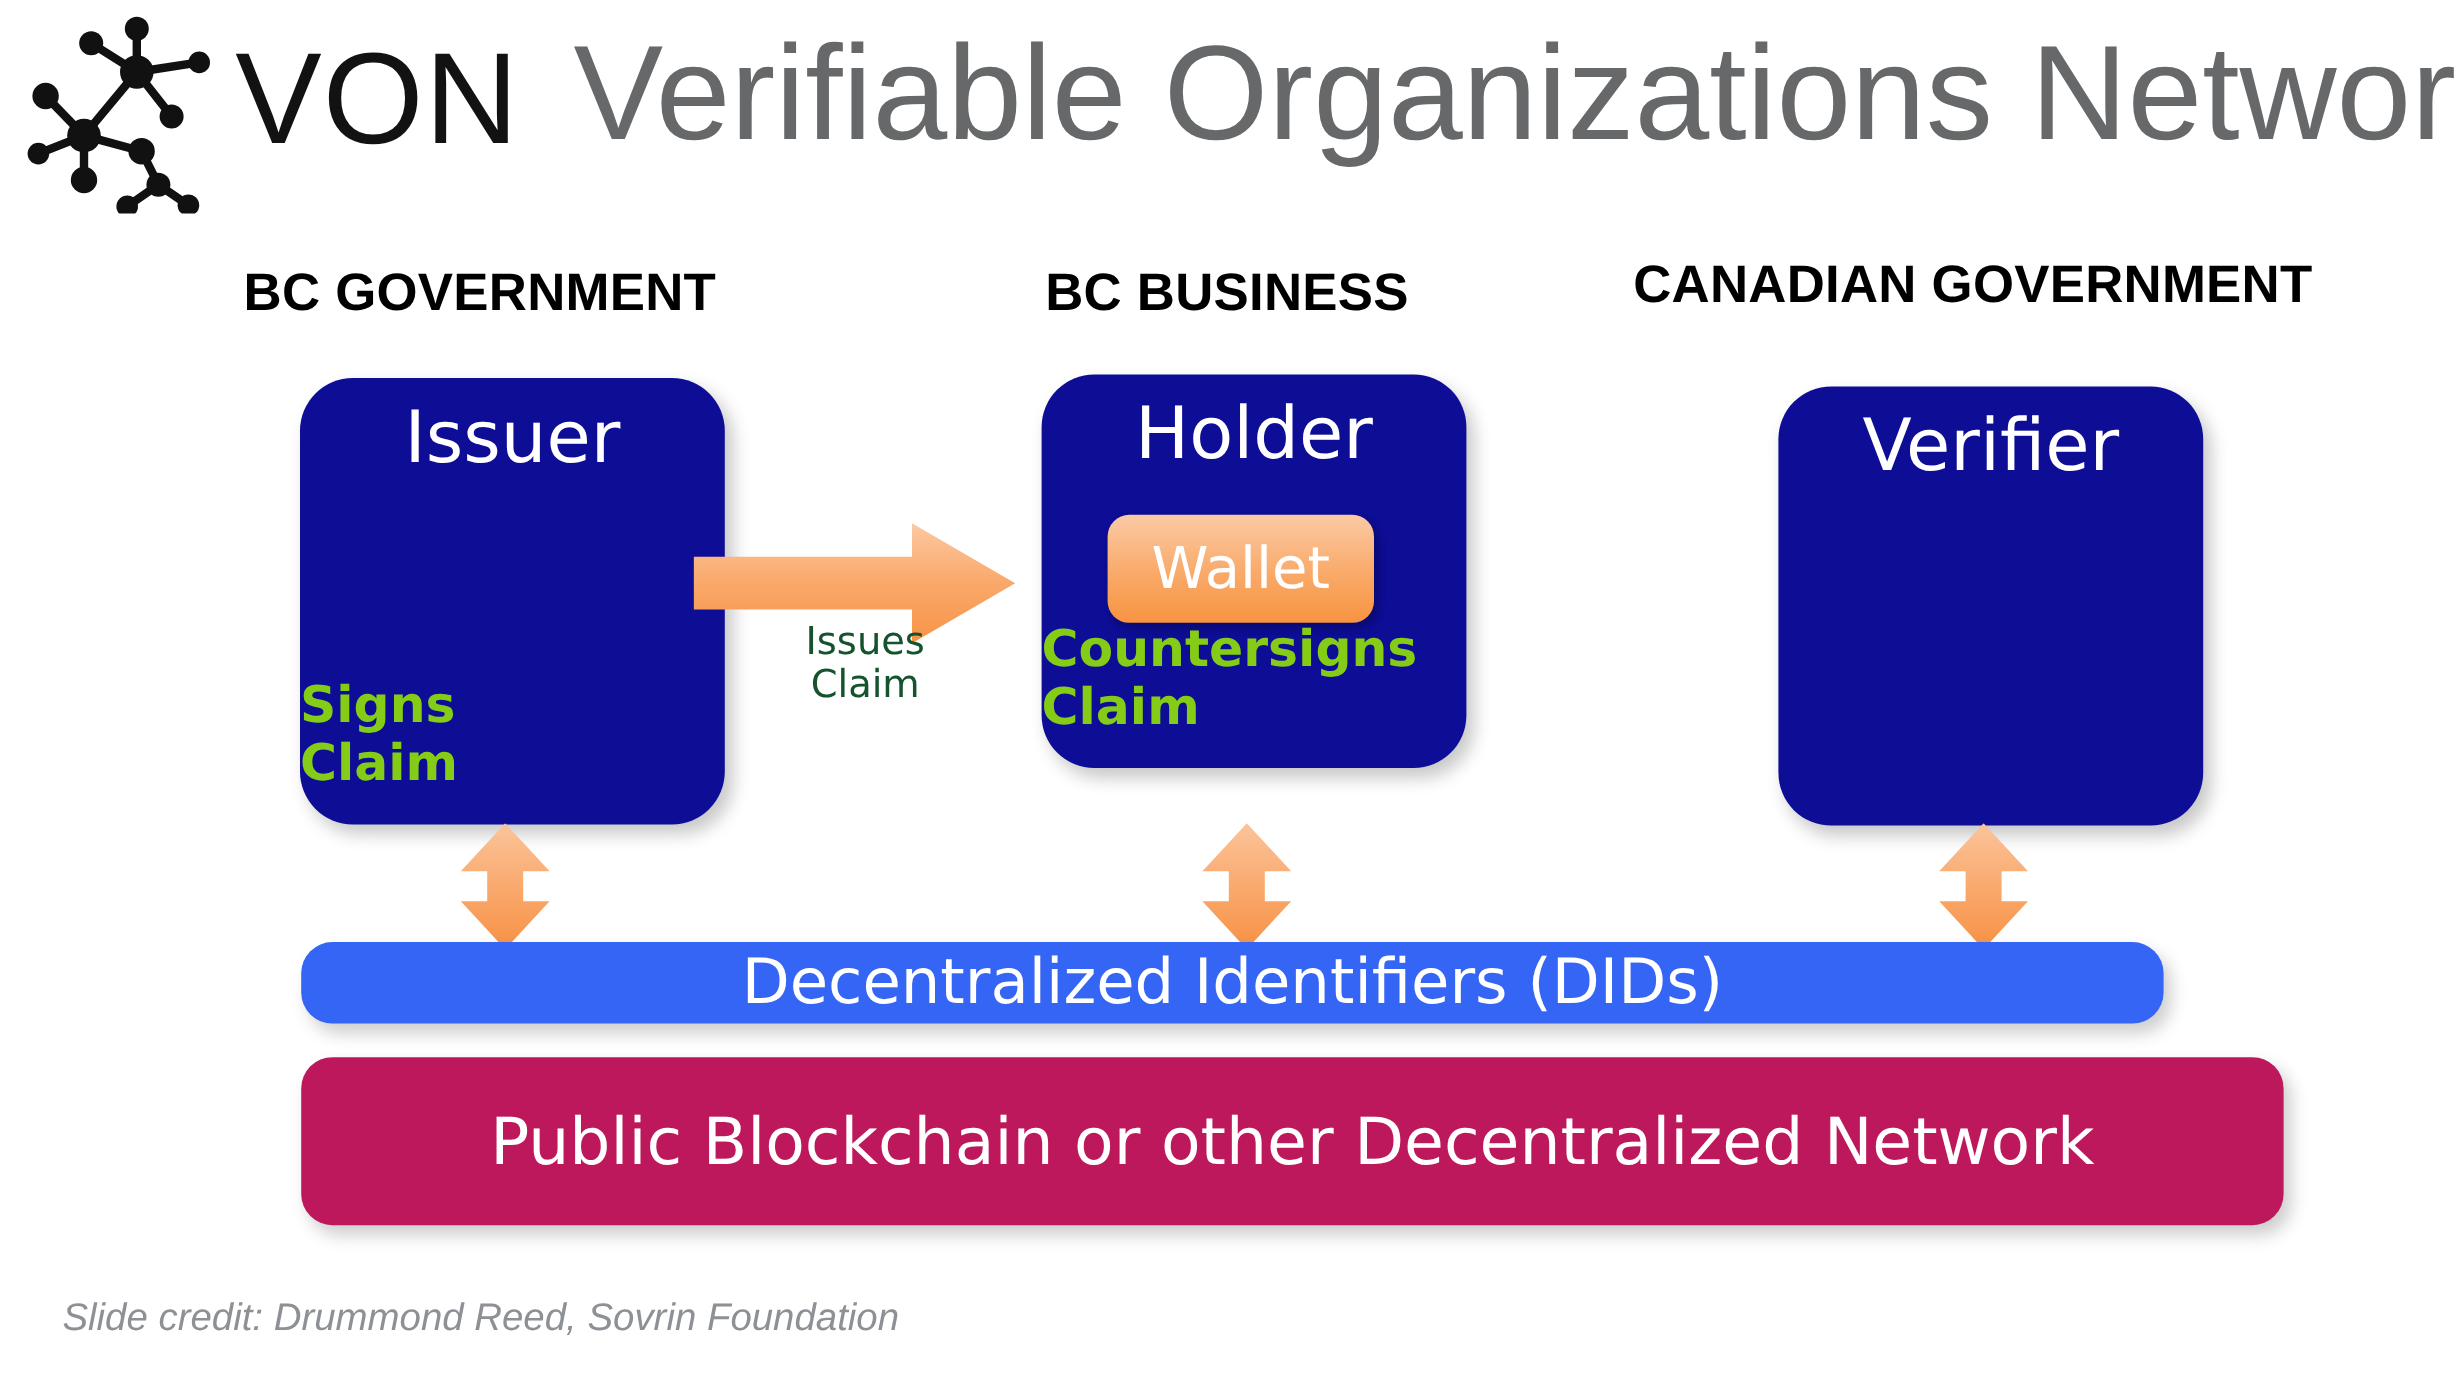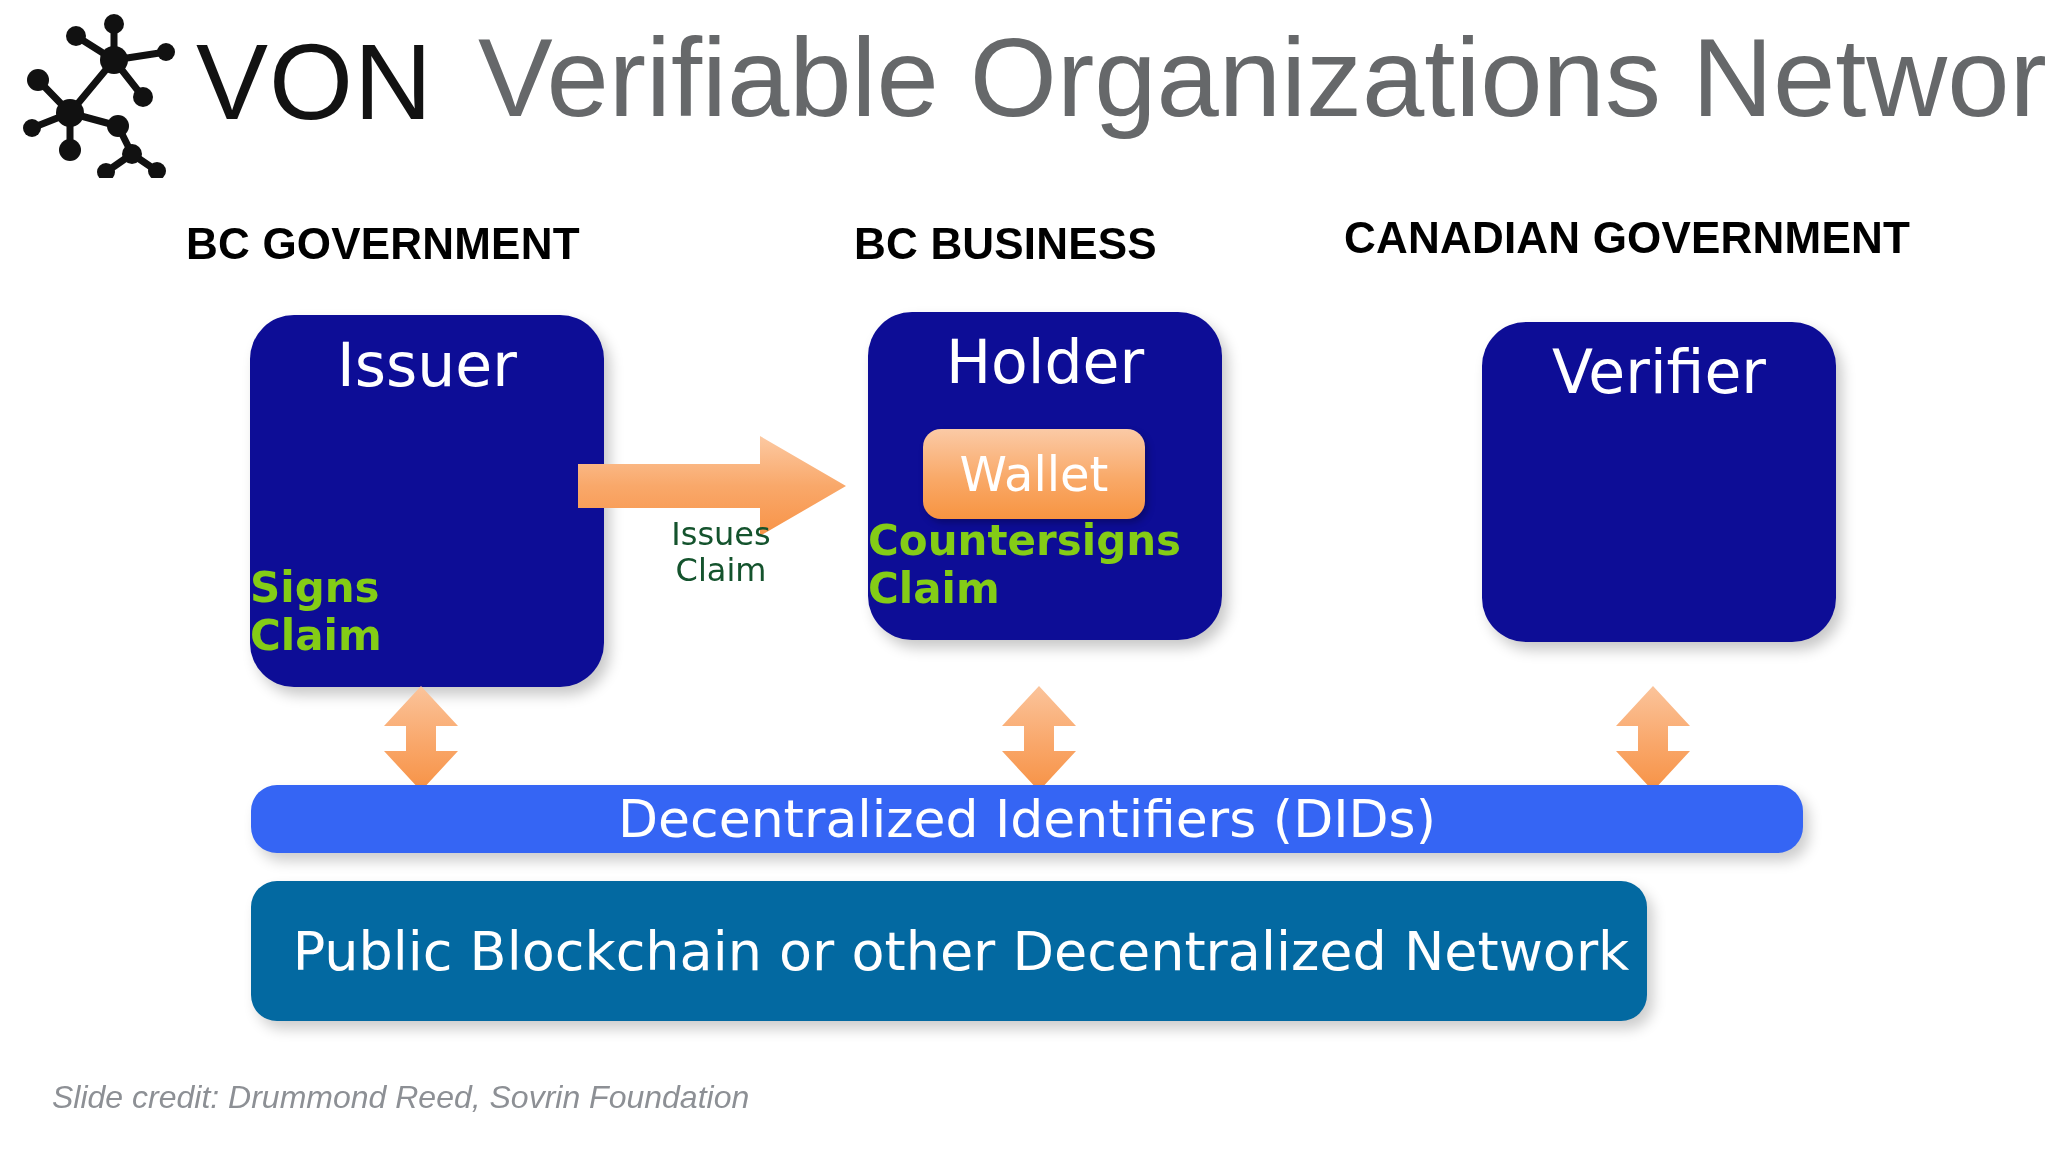--- a/index.html
+++ b/index.html
@@ -58,20 +58,21 @@
   
   .col-caption {
     position: absolute;
     font-family: "Liberation Sans", sans-serif;
     font-weight: 700;
     font-size: 44px;
     line-height: 1;
     color: #000000;
     white-space: nowrap;
     letter-spacing: 0.2px;
+    margin-left: 17px;
   }
   .cap-gov   { left: 186px;  top: 222px; }
   .cap-biz   { left: 854px;  top: 222px; }
   .cap-can   { left: 1344px; top: 216px; }
 
   
   .actor {
     position: absolute;
     border-radius: 44px;
     background: #0d0d96;
@@ -100,21 +101,21 @@
     font-size: 42px;
     line-height: 1.16;
     font-weight: 700;
     color: #84cc16;
     font-family: "DejaVu Sans", sans-serif;
     white-space: pre-line;
   }
 
   #actor-issuer   { left: 250px;  top: 315px; width: 326px; height: 372px; }
   #actor-holder   { left: 868px;  top: 312px; width: 326px; height: 328px; }
-  #actor-verifier { left: 1482px; top: 322px; width: 326px; height: 320px; }
+  #actor-verifier { left: 1482px; top: 322px; width: 326px; height: 366px; }
 
   
   .wallet-chip {
     position: absolute;
     left: 55px;
     top: 117px;
     width: 222px;
     height: 90px;
     border-radius: 18px;
     background: linear-gradient(180deg, #fbcaa6 0%, #f9a968 55%, #f79441 100%);
@@ -175,25 +176,24 @@
     left: 251px;
     top: 785px;
     width: 1552px;
     height: 68px;
     background: #3565f4;
     font-size: 52px;
   }
   #bar-chain {
     left: 251px;
     top: 881px;
-    width: 1372px;
+    width: 1652px;
     height: 140px;
-    background: #0369a1;
+    background: #be185d;
     font-size: 54px;
-    padding-left: 24px;
   }
 
   
   .credit {
     position: absolute;
     left: 52px;
     top: 1079px;
     font-size: 32px;
     font-style: italic;
     color: #8d9095;

